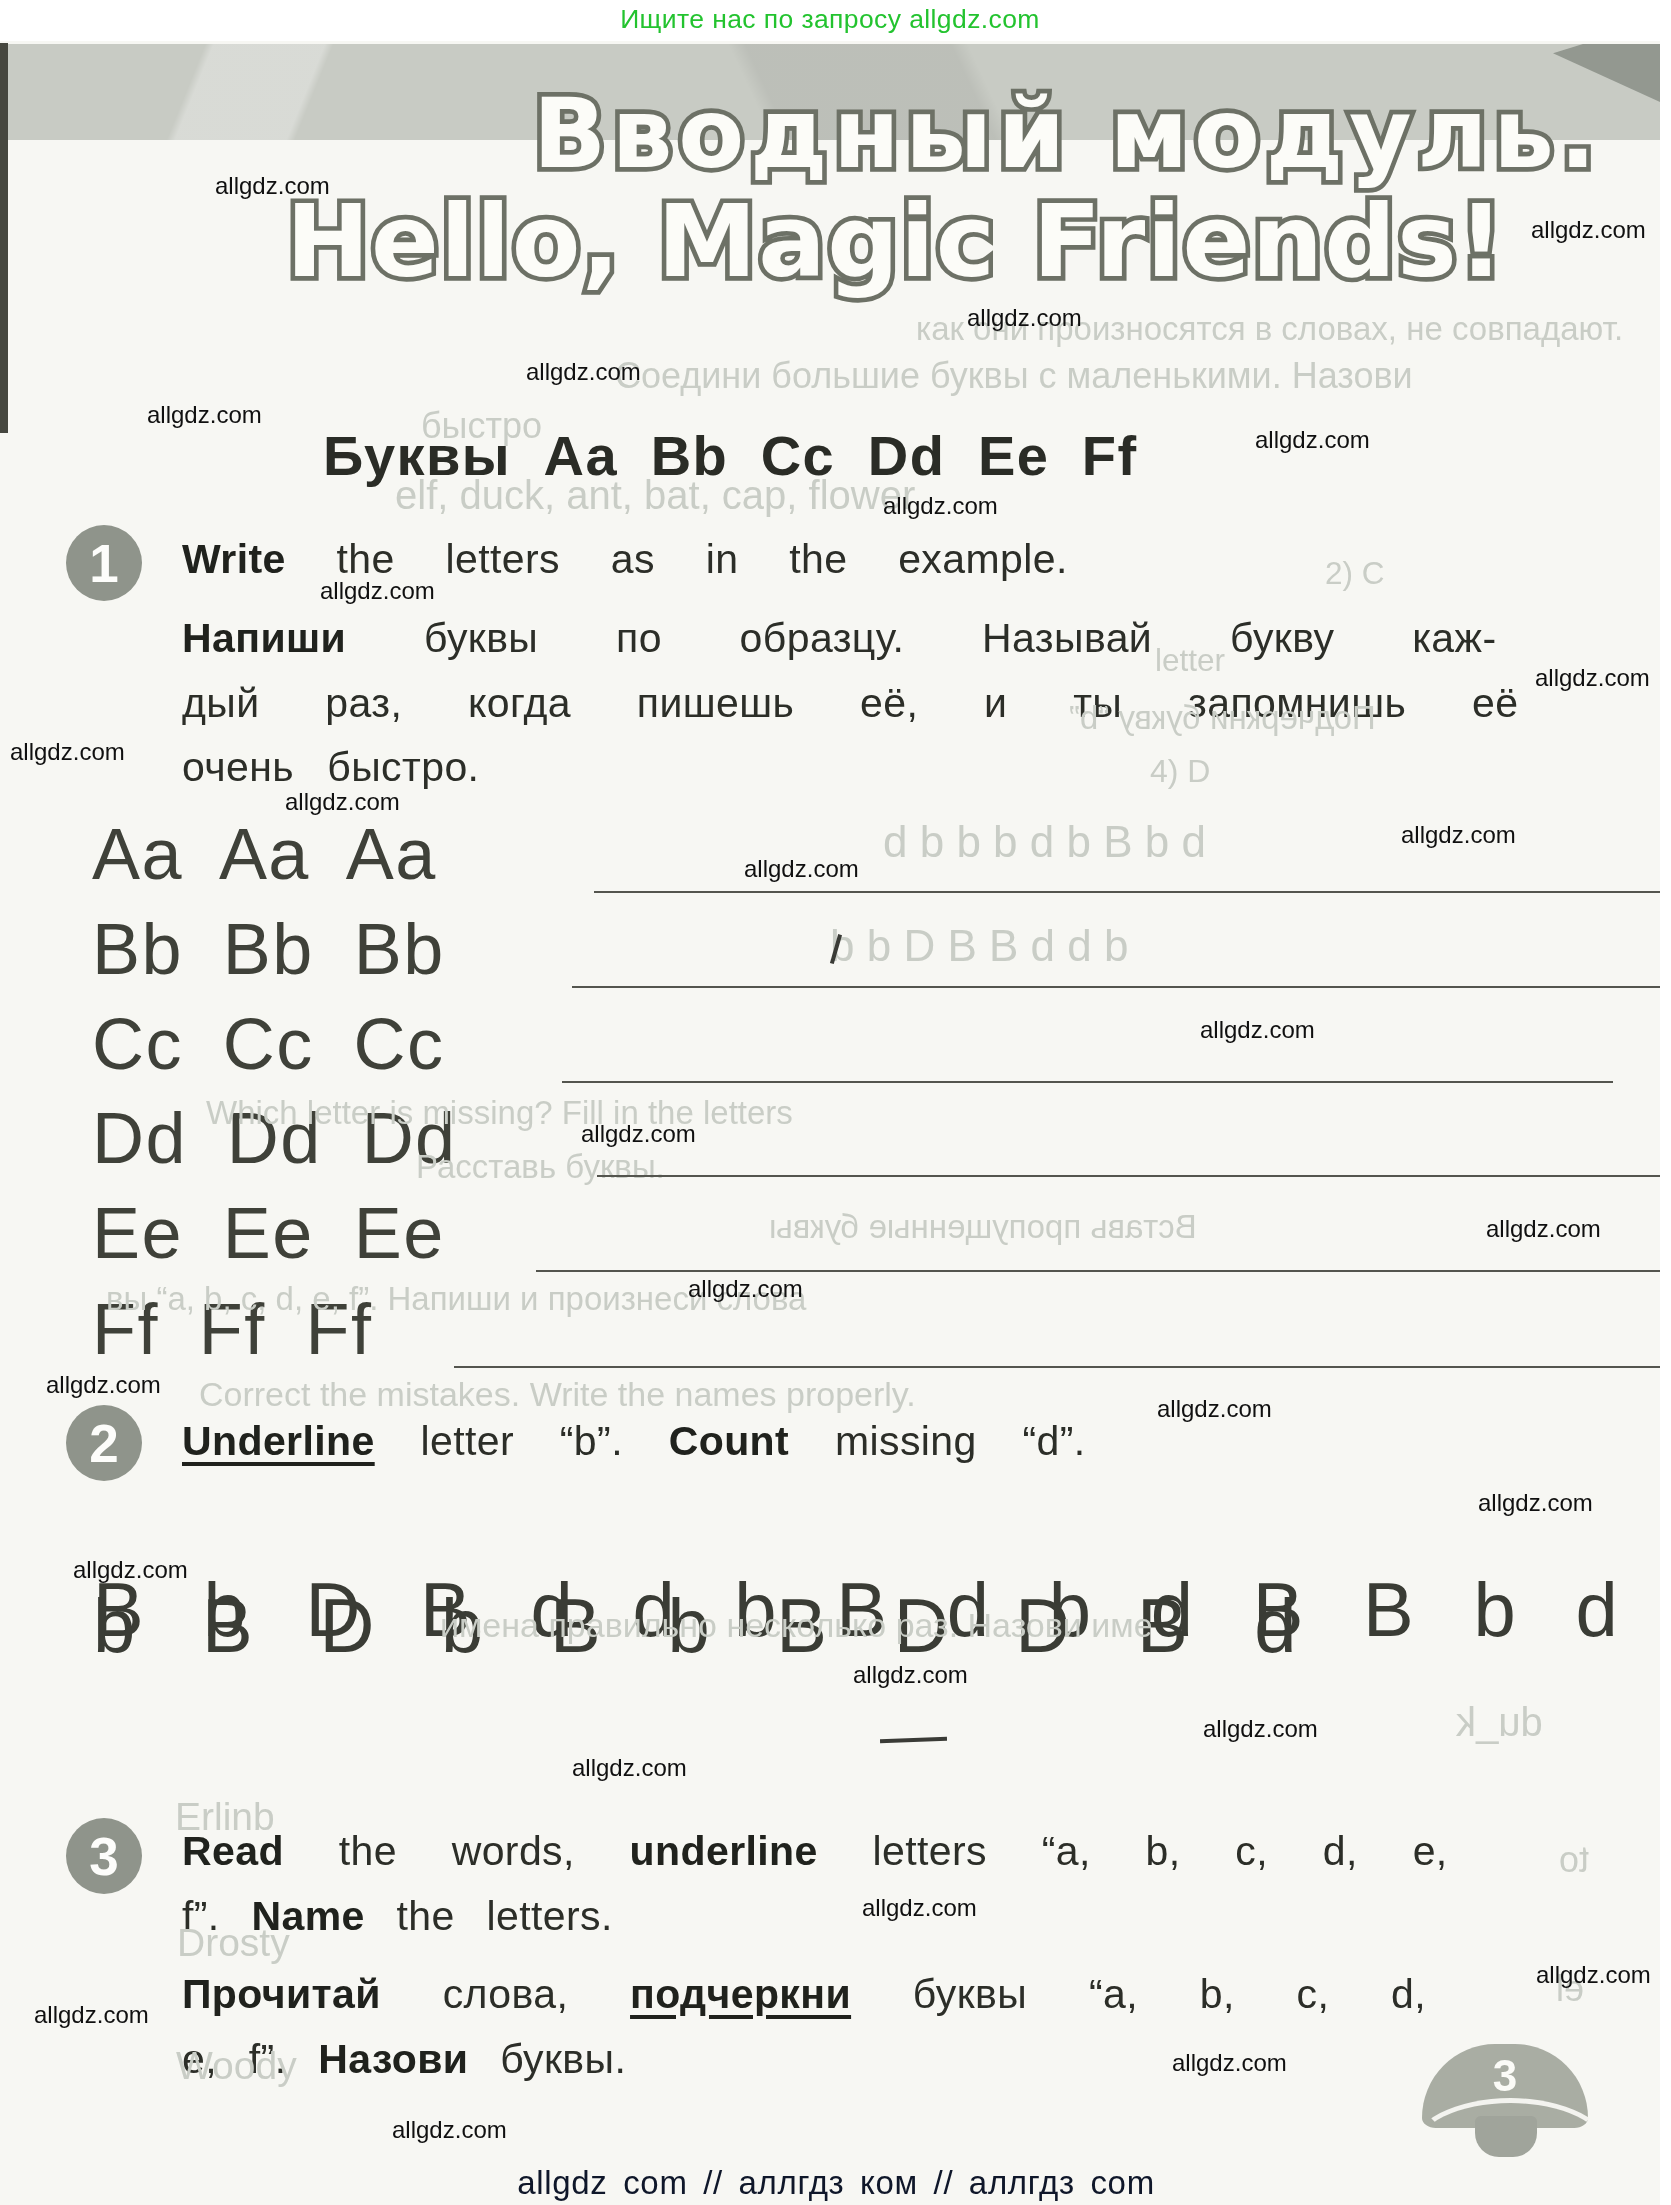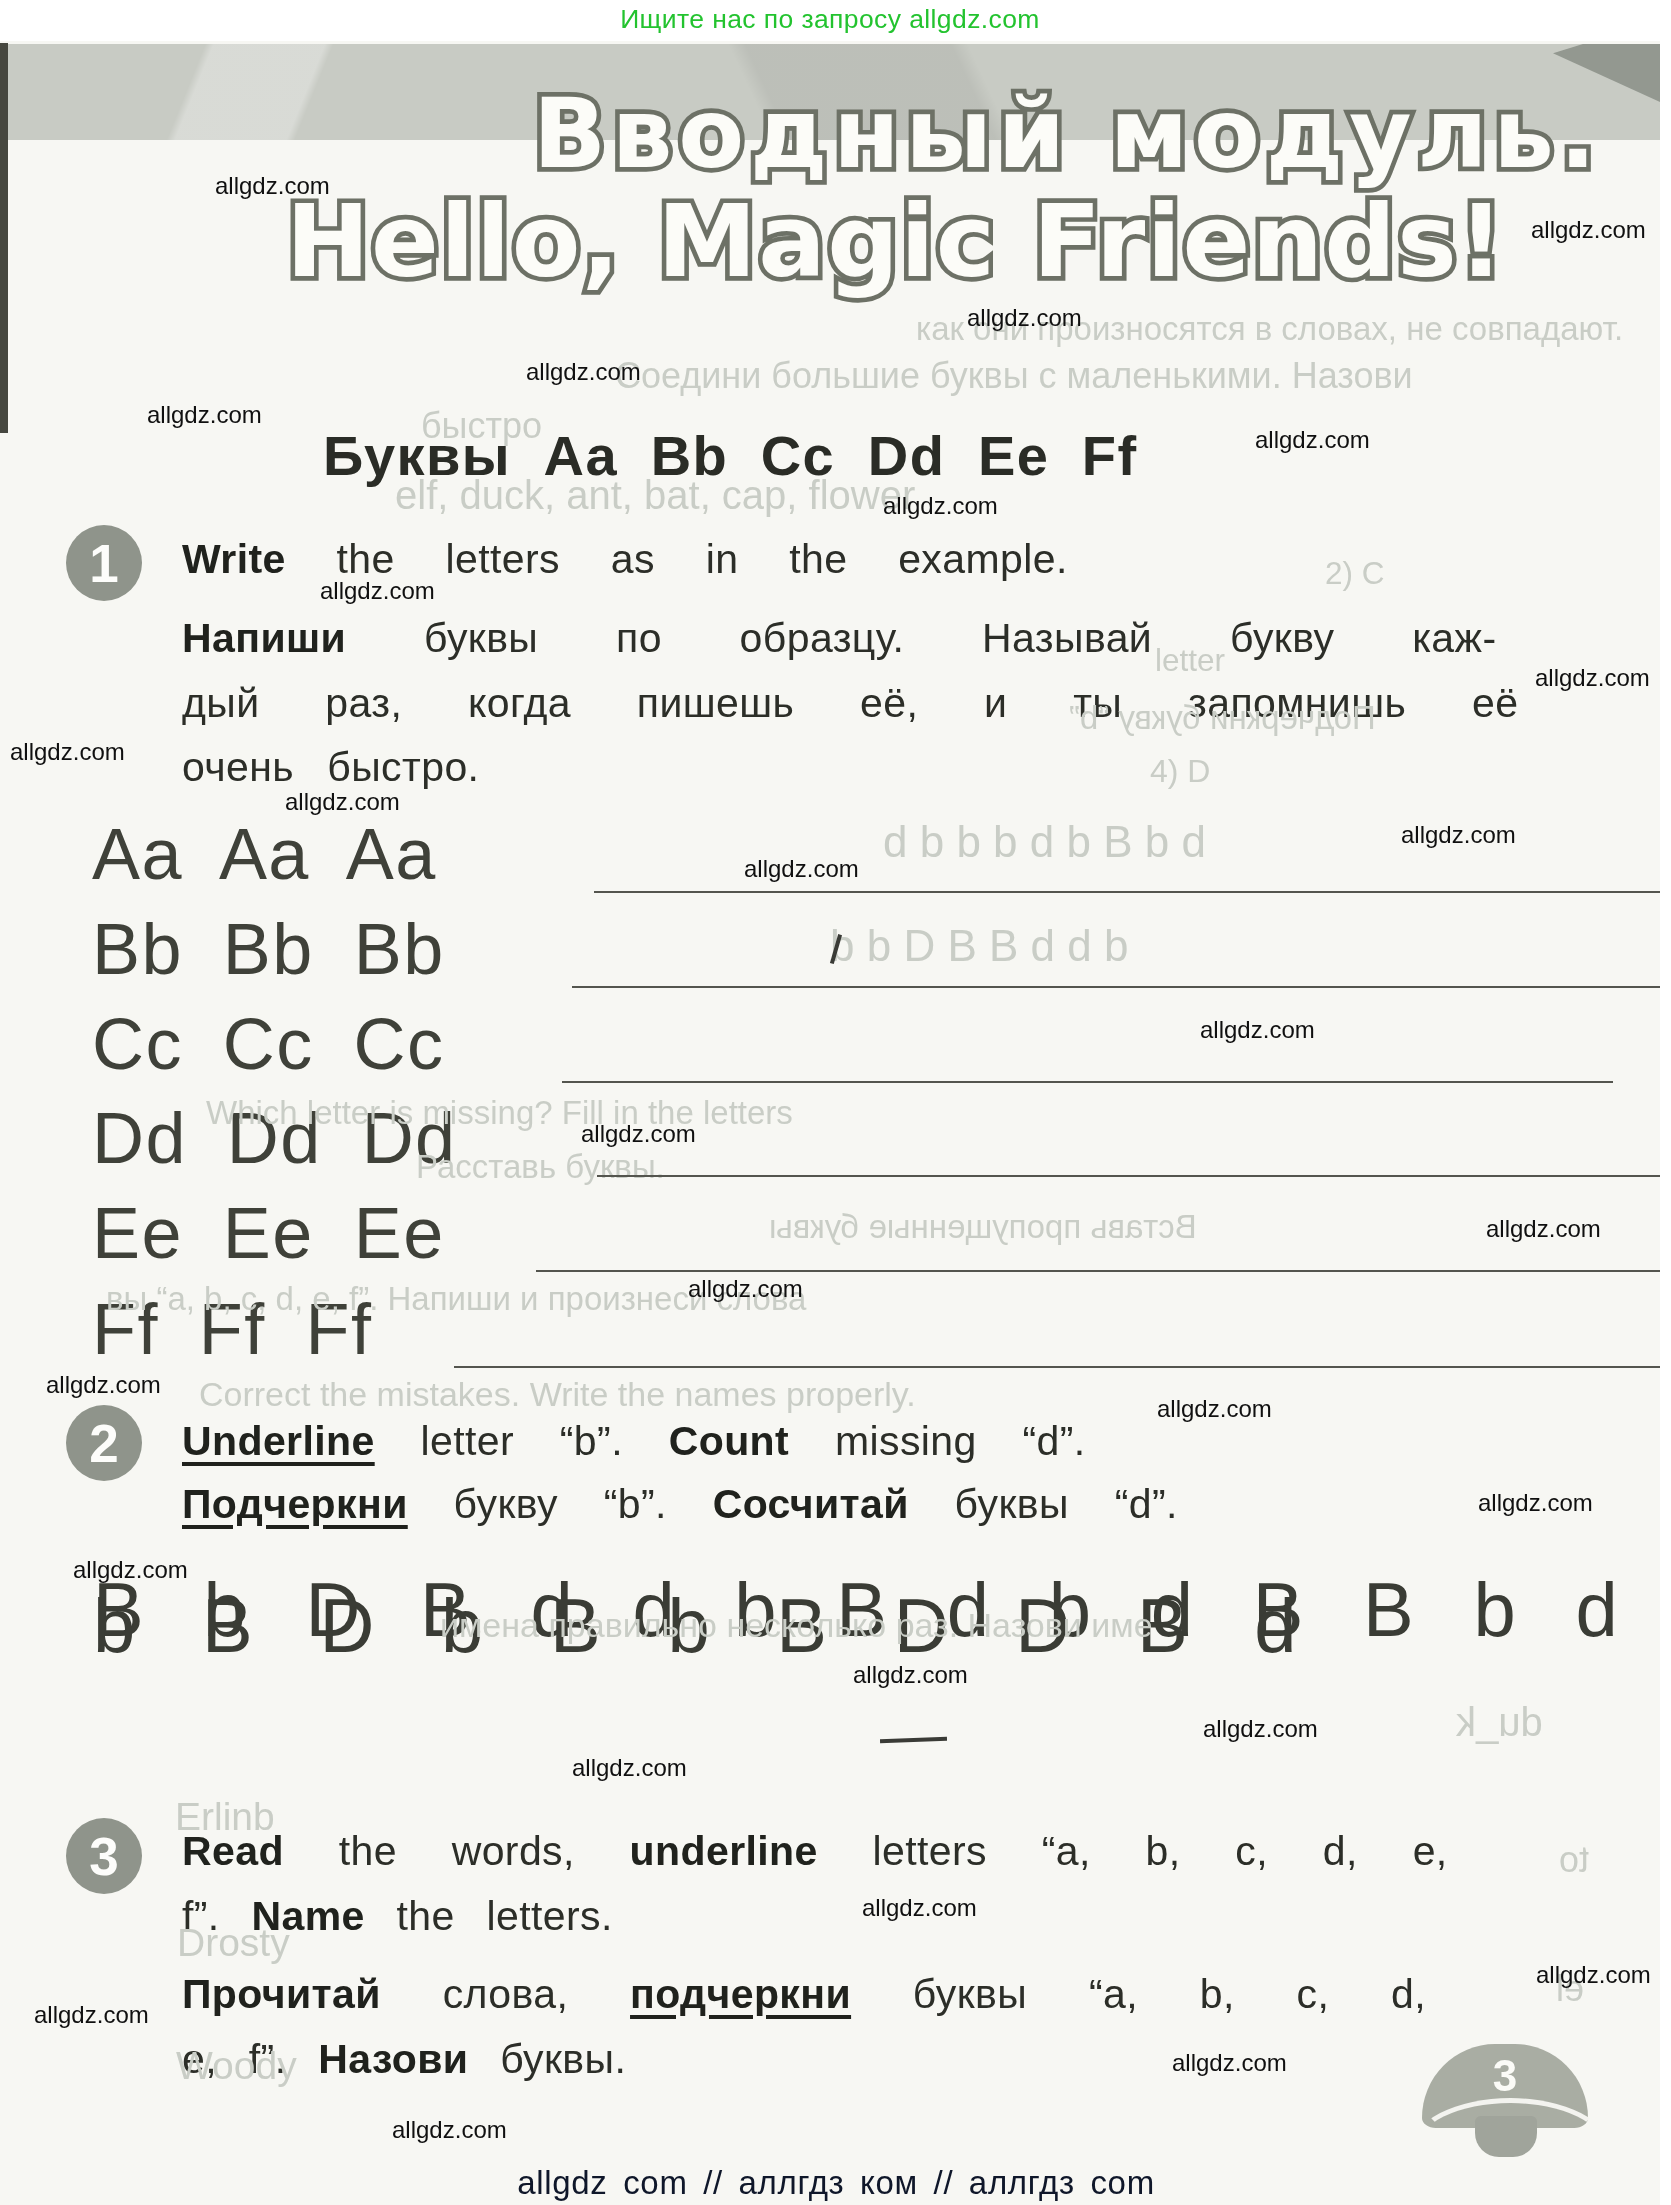--- a/index.html
+++ b/index.html
@@ -78,21 +78,20 @@
   <div class="prow" style="top:913px;">Bb Bb Bb</div>
   <div class="prow" style="top:1008px;">Cc Cc Cc</div>
   <div class="prow" style="top:1102px;">Dd Dd Dd</div>
   <div class="prow" style="top:1197px;">Ee Ee Ee</div>
   <div class="prow" style="top:1293px;">Ff Ff Ff</div>
 
   <div class="exnum" style="left:66px;top:1405px;">
     <span>2</span>
   </div>
   <div class="ins" style="left:182px;top:1418px;word-spacing:34px;"><span class="bu">Underline</span><span> letter “b”. </span><span class="b">Count</span><span> missing “d”.</span></div>
-  <div class="ins" style="left:182px;top:1481px;word-spacing:34px;"><span class="bu">Подчеркни</span><span> букву “b”. </span><span class="b">Сосчитай</span><span> буквы “d”.</span></div>
 
   <div class="lrow r1">B b D B d d b B d b d B B b d</div>
   <div class="lrow r2">b B D b B b B D D B d</div>
 
   <div class="exnum" style="left:66px;top:1818px;">
     <span>3</span>
   </div>
   <div class="ins" style="left:182px;top:1828px;word-spacing:43px;"><span class="b">Read</span><span> the words, </span><span class="b">underline</span><span> letters “a, b, c, d, e,</span></div>
   <div class="ins" style="left:182px;top:1893px;word-spacing:20px;"><span>f”. </span><span class="b">Name</span><span> the letters.</span></div>
   <div class="ins" style="left:182px;top:1971px;word-spacing:50px;"><span class="b">Прочитай</span><span> слова, </span><span class="bu">подчеркни</span><span> буквы “a, b, c, d,</span></div>

